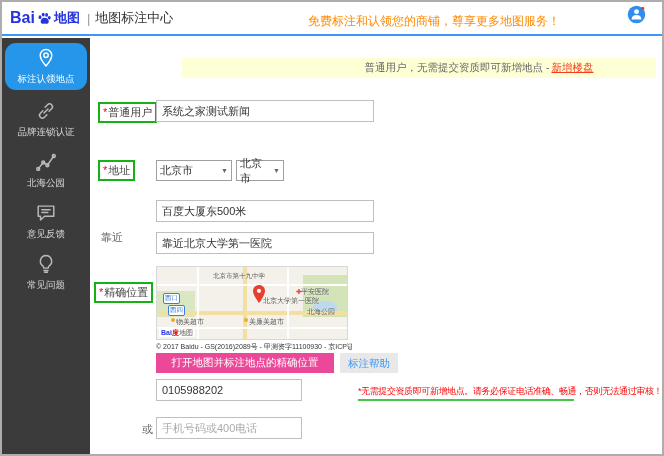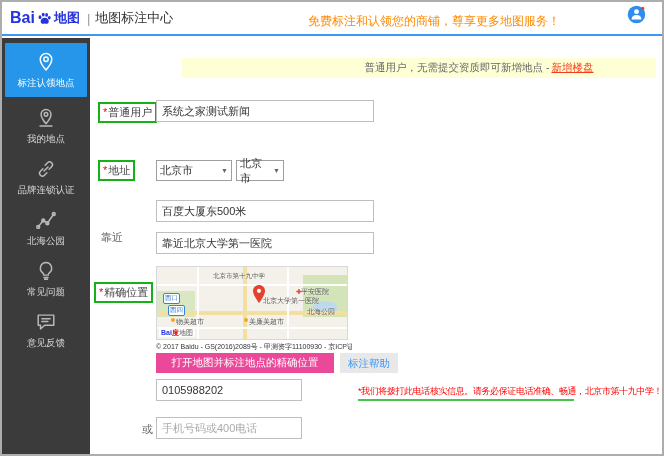--- a/index.html
+++ b/index.html
@@ -18,21 +18,21 @@
   .promo{position:absolute;left:306px;top:11px;color:#ff8a00;font-size:12px;white-space:nowrap}
   .qa{position:absolute;right:8px;top:3px;display:flex;flex-direction:column;align-items:center;cursor:pointer}
   .qa svg{width:19px;height:19px}
   .qa-label{color:#3e97f5;font-size:9px;margin-top:18px}
 
   
   .sidebar{position:absolute;left:0;top:36px;width:88px;height:416px;background:#3b3b3b;display:flex;flex-direction:column;padding-top:5px}
   .side-item{display:flex;flex-direction:column;align-items:center;justify-content:center;gap:4px;height:51px;cursor:pointer}
   .side-item svg{width:22px;height:22px;fill:none;stroke:#b9b9b9;stroke-width:1.6;stroke-linecap:round;stroke-linejoin:round}
   .side-label{font-size:9.5px;color:#d9d9d9;white-space:nowrap}
-  .side-item.active{background:#2596e9;margin:0 3px 4px;border-radius:1px;height:54px;flex:none}
+  .side-item.active{background:#2596e9;margin:0 3px 4px;border-radius:11px;height:47px;flex:none}
   .side-item.active svg{stroke:#fff}
   .side-item.active .side-label{color:#fff}
 
   
   .main{position:absolute;left:88px;top:36px;width:572px;height:416px;background:#fff}
   .notice{position:absolute;left:92px;top:20px;width:474px;height:20px;background:#ffffd6;font-size:10.5px;color:#666;display:flex;align-items:center;justify-content:center;padding-left:120px;white-space:nowrap}
   .notice-link{color:#f43d1e;text-decoration:underline;margin-left:2px;cursor:pointer}
 
   .anno-box{position:absolute;border:2px solid #16b116;padding:1px 3px;font-size:11px;color:#444;white-space:nowrap}
   .req{color:#f00;margin-right:1px}
@@ -98,57 +98,49 @@
   <aside class="sidebar">
     <div class="side-item active">
       <svg viewBox="0 0 24 24">
         <path d="M12 2.8c-3.5 0-6.3 2.8-6.3 6.3 0 4.7 6.3 11.6 6.3 11.6s6.3-6.9 6.3-11.6c0-3.5-2.8-6.3-6.3-6.3z"></path>
           <circle cx="12" cy="9" r="2.4"></circle>
       </svg>
       <span class="side-label">标注认领地点</span>
     </div>
     <div class="side-item">
       <svg viewBox="0 0 24 24">
-        <path d="M12 2.8c-3 0-5.4 2.4-5.4 5.4 0 4 5.4 10 5.4 10s5.4-6 5.4-10c0-3-2.4-5.4-5.4-5.4z"></path>
-          <circle cx="12" cy="8" r="2"></circle>
-          <path d="M5.5 20.8h13"></path>
-      </svg>
-      <span class="side-label">我的地点</span>
-    </div>
-    <div class="side-item">
-      <svg viewBox="0 0 24 24">
         <path d="M9.8 14.2l4.4-4.4"></path>
         <path d="M8.6 11.8l-2.7 2.7a3.1 3.1 0 004.4 4.4l2.7-2.7"></path>
         <path d="M15.4 12.2l2.7-2.7a3.1 3.1 0 00-4.4-4.4l-2.7 2.7"></path>
       </svg>
       <span class="side-label">品牌连锁认证</span>
     </div>
     <div class="side-item">
       <svg viewBox="0 0 24 24">
         <polyline points="3.5,19.5 9,12.5 13.5,15.5 20.5,5.5"></polyline>
         <circle cx="3.5" cy="19.5" r="1.6"></circle>
           <circle cx="9" cy="12.5" r="1.6"></circle>
           <circle cx="13.5" cy="15.5" r="1.6"></circle>
           <circle cx="20.5" cy="5.5" r="1.6"></circle>
       </svg>
       <span class="side-label">北海公园</span>
     </div>
     <div class="side-item">
       <svg viewBox="0 0 24 24">
+        <path d="M3.5 4.5h17v11h-10l-4.5 4v-4h-2.5z"></path>
+          <path d="M7.5 8.5h9M7.5 11.5h6.5"></path>
+      </svg>
+      <span class="side-label">意见反馈</span>
+    </div>
+    <div class="side-item">
+      <svg viewBox="0 0 24 24">
         <path d="M12 2.8a6.2 6.2 0 00-3.6 11.2c.9.7 1.2 1.5 1.2 2.5h4.8c0-1 .3-1.8 1.2-2.5A6.2 6.2 0 0012 2.8z"></path>
           <path d="M9.8 19h4.4M10.4 21h3.2"></path>
       </svg>
       <span class="side-label">常见问题</span>
-    </div>
-    <div class="side-item">
-      <svg viewBox="0 0 24 24">
-        <path d="M3.5 4.5h17v11h-10l-4.5 4v-4h-2.5z"></path>
-          <path d="M7.5 8.5h9M7.5 11.5h6.5"></path>
-      </svg>
-      <span class="side-label">意见反馈</span>
     </div>
   </aside>
 
   <main class="main">
 
     <div class="notice">
       <span>普通用户，无需提交资质即可新增地点 -</span>
       <a class="notice-link">新增楼盘</a>
     </div>
 
@@ -208,20 +200,20 @@
       <div class="map-logo">
         <span class="b">Bai</span><span class="d">度</span><span class="s">地图</span>
       </div>
     </div>
     <div class="copyright">© 2017 Baidu - GS(2016)2089号 - 甲测资字11100930 - 京ICP证...</div>
 
     <button class="open-map-btn">打开地图并标注地点的精确位置</button>
     <a class="help-link">标注帮助</a>
 
     <input class="text-input" style="left: 66px; top: 341px; width: 146px;" value="0105988202">
-    <span class="warning">*我们将拨打此电话核实信息。请务必保证电话准确、畅通，北京市第十九中学！</span>
+    <span class="warning">*无需提交资质即可新增地点。请务必保证电话准确、畅通，否则无法通过审核！</span>
     <div class="warn-underline"></div>
 
     <span class="plain-label" style="left:52px;top:384px">或</span>
     <input class="text-input" style="left: 66px; top: 379px; width: 146px;" placeholder="手机号码或400电话">
 
   </main>
 </div>
 
 </body></html>

